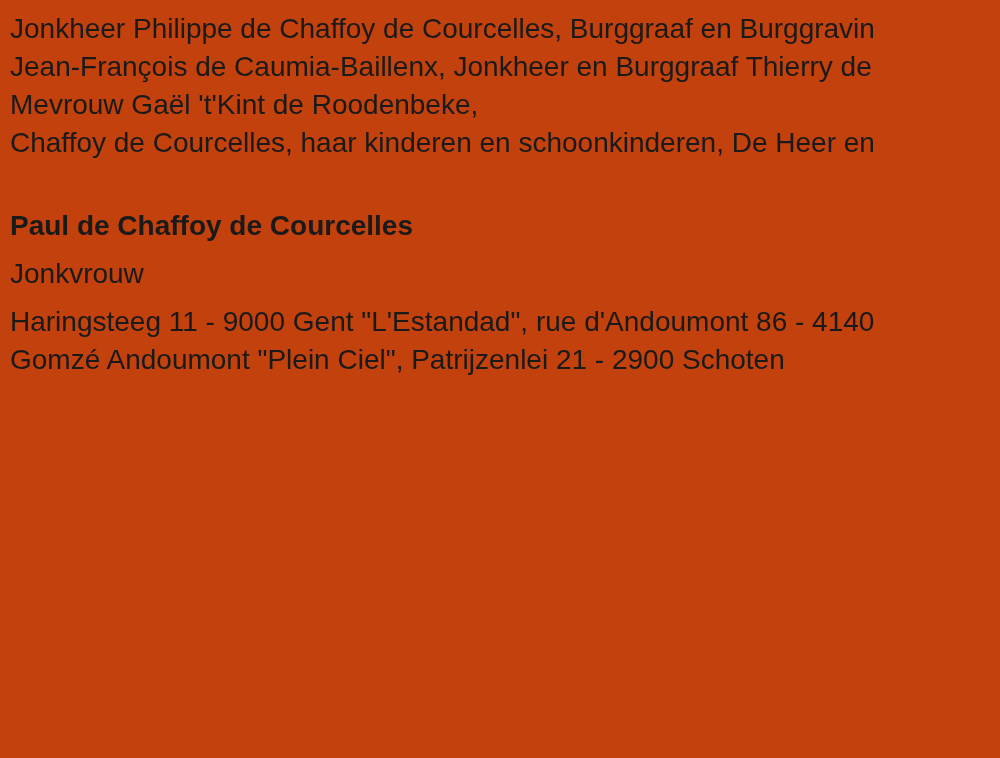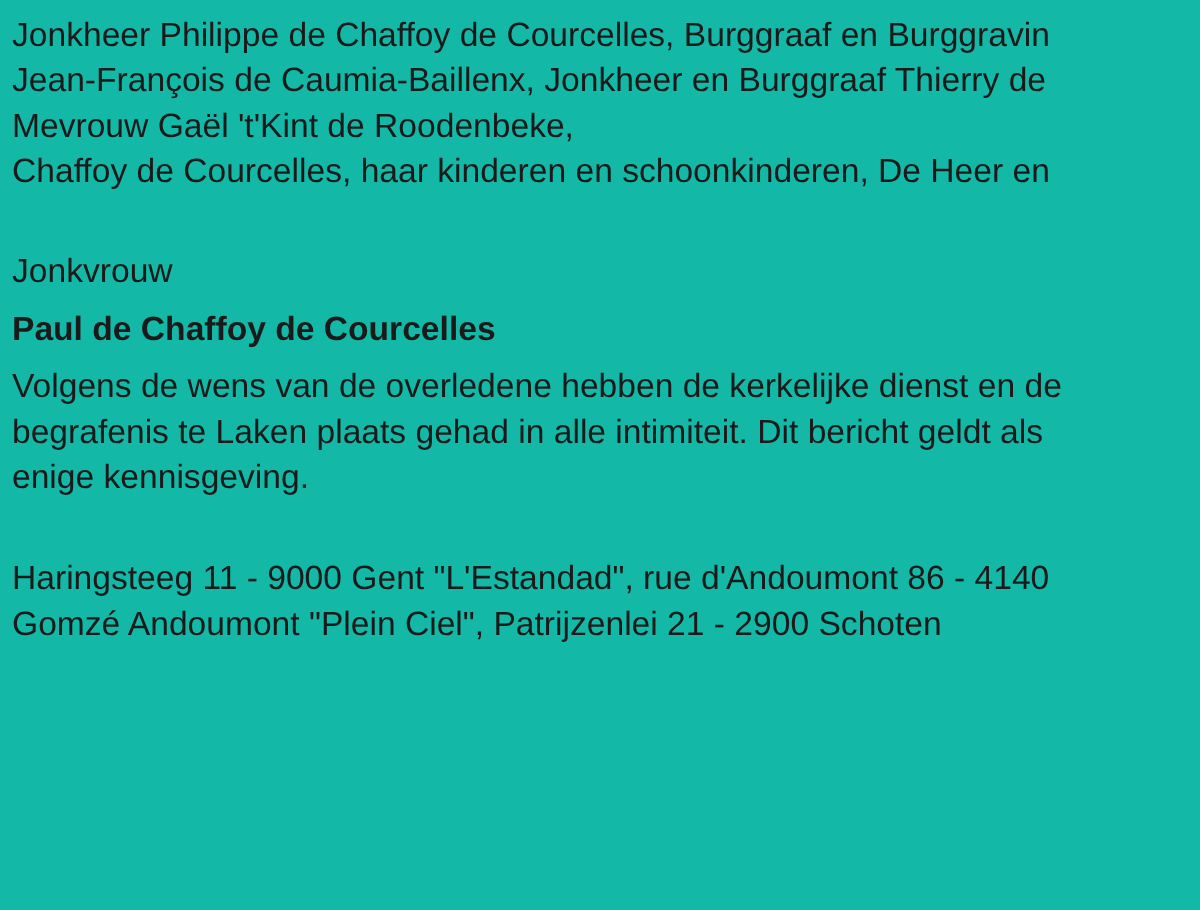--- a/index.html
+++ b/index.html
@@ -10,21 +10,21 @@
     height: 758px;
     overflow: hidden;
   }
   .page {
     box-sizing: border-box;
     width: 1000px;
     height: 758px;
     padding: 10px 10px 0 10px;
     font-family: "Liberation Sans", "DejaVu Sans", sans-serif;
     color: #1a1a1a;
-    background: #14b8a6;
+    background: #c2410c;
   }
   .line {
     font-size: 28px;
     line-height: 38px;
     white-space: nowrap;
     font-weight: 400;
     letter-spacing: 0px;
   }
   .para-relatives { margin: 0 0 45px 0; }
   .line-title     { margin: 0 0 10px 0; }
@@ -40,29 +40,24 @@
 <main class="page">
 
   <section class="para-relatives">
     <div class="line">Jonkheer Philippe de Chaffoy de Courcelles, Burggraaf en Burggravin</div>
     <div class="line">Jean-François de Caumia-Baillenx, Jonkheer en Burggraaf Thierry de</div>
     <div class="line">Mevrouw Gaël 't'Kint de Roodenbeke,</div>
     <div class="line">Chaffoy de Courcelles, haar kinderen en schoonkinderen, De Heer en</div>
   </section>
 
   <section>
+    <div class="line line-name">Paul de Chaffoy de Courcelles</div>
     <div class="line line-title">Jonkvrouw</div>
-    <div class="line line-name">Paul de Chaffoy de Courcelles</div>
   </section>
 
 
-  <section class="para-funeral">
-    <div class="line">Volgens de wens van de overledene hebben de kerkelijke dienst en de</div>
-    <div class="line">begrafenis te Laken plaats gehad in alle intimiteit. Dit bericht geldt als</div>
-    <div class="line">enige kennisgeving.</div>
-  </section>
 
   <section class="para-addresses">
     <div class="line">Haringsteeg 11 - 9000 Gent "L'Estandad", rue d'Andoumont 86 - 4140</div>
     <div class="line">Gomzé Andoumont "Plein Ciel", Patrijzenlei 21 - 2900 Schoten</div>
   </section>
 
 </main>
 
 </body></html>

